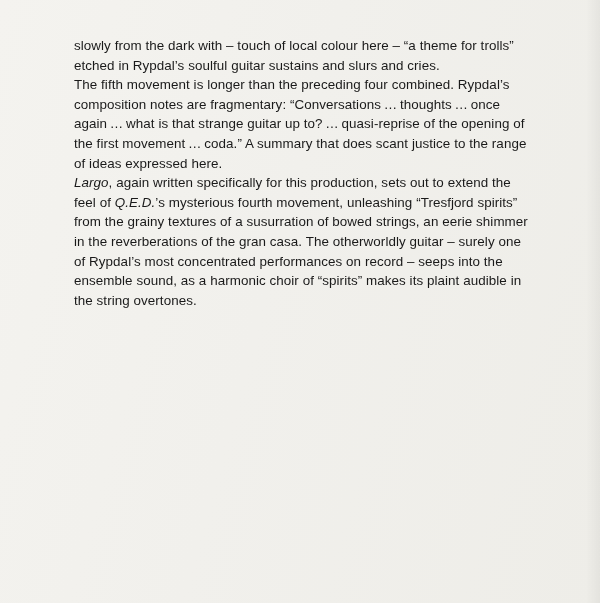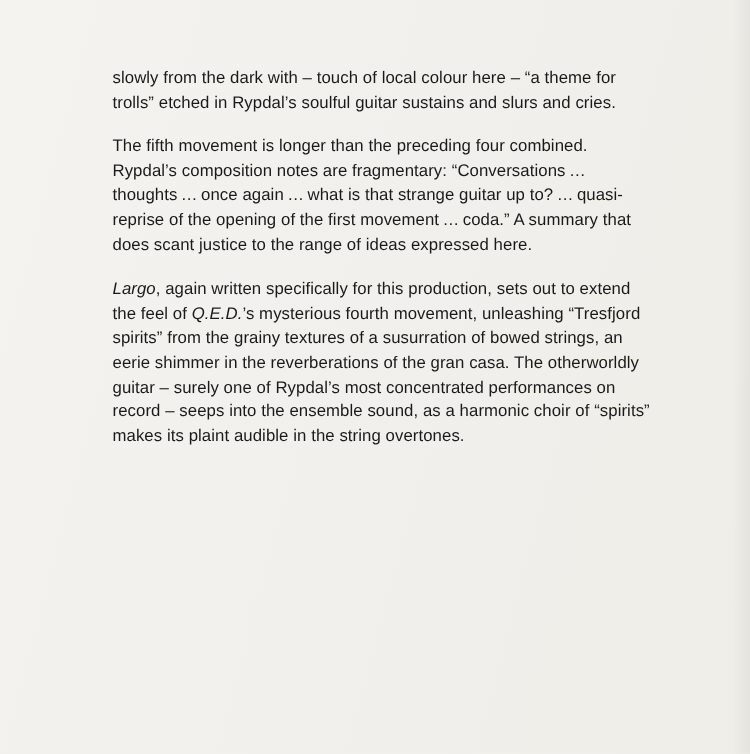--- a/index.html
+++ b/index.html
@@ -34,21 +34,21 @@
     position: absolute;
     left: 74px;
     top: 36px;
     width: 462px;
   }
   .para {
     font-size: 13.4px;
     line-height: 19.6px;
     color: #1a1a1a;
     letter-spacing: 0.005em;
-    margin: 16px;
+    margin: 0;
     text-align: left;
   }
   .para em {
   }
   .signature {
     position: absolute;
     left: 74px;
     top: 271px;
     width: 462px;
     text-align: right;

